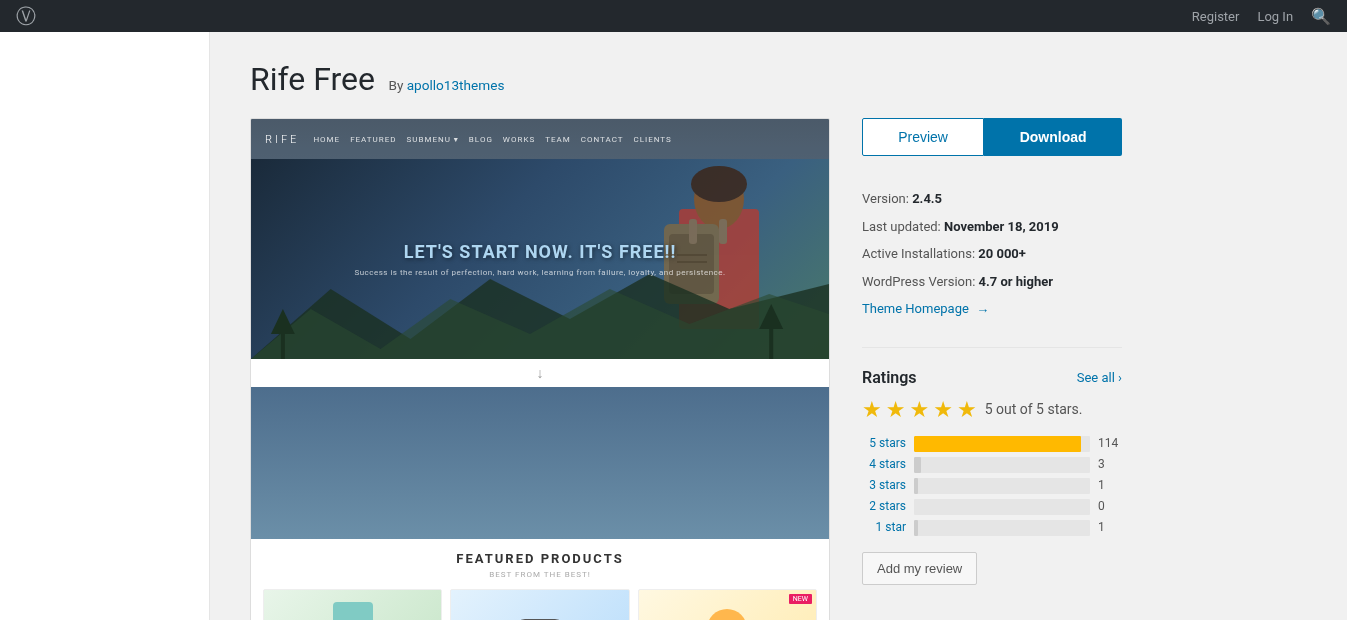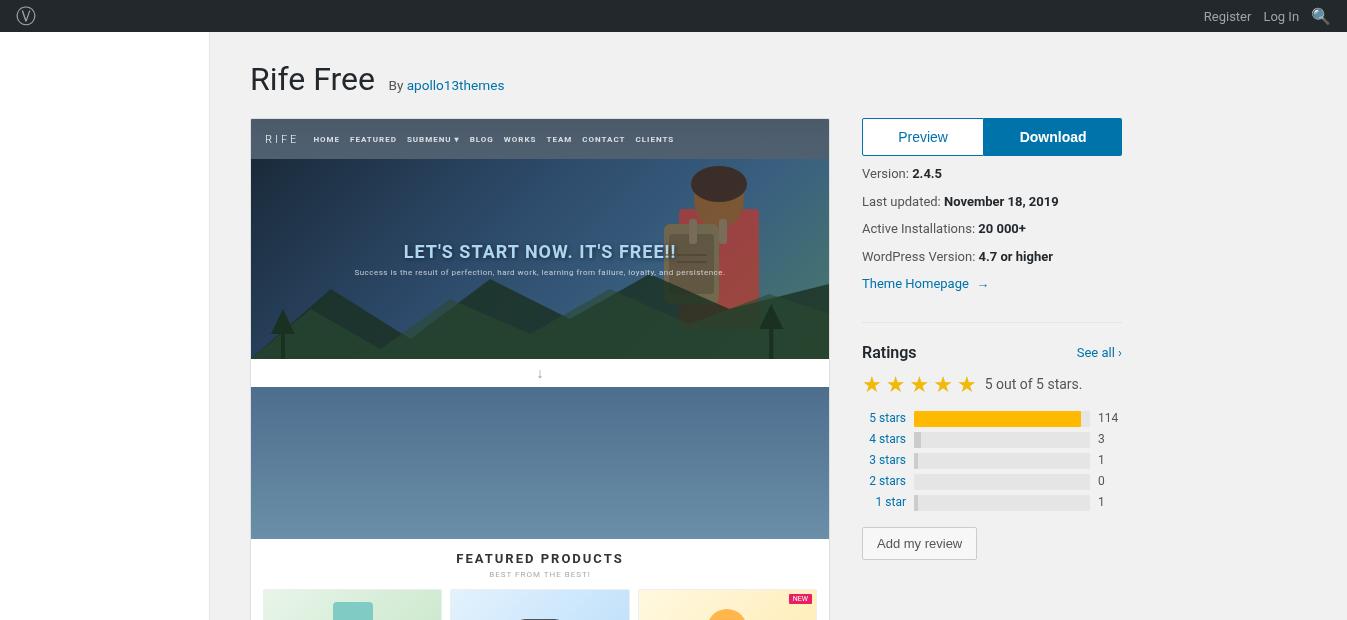--- a/index.html
+++ b/index.html
@@ -12,21 +12,21 @@
       display: flex;
       align-items: center;
       justify-content: space-between;
       padding: 0 16px;
       position: fixed;
       top: 0; left: 0; right: 0;
       z-index: 100;
     }
     .top-nav-left { display: flex; align-items: center; }
     .wp-logo { color: #9ea3a8; font-size: 20px; }
-    .top-nav-right { display: flex; align-items: center; gap: 12px; }
+    .top-nav-right { display: flex; align-items: center; gap: 18px; }
     .top-nav-right a { color: #9ea3a8; text-decoration: none; font-size: 13px; }
     .search-icon { color: #9ea3a8; font-size: 16px; cursor: pointer; }
 
     
     .page-wrapper {
       margin-top: 32px;
       display: flex;
       min-height: calc(100vh - 32px);
     }
     .sidebar {
@@ -89,21 +89,21 @@
     
     .preview-nav {
       background: rgba(255,255,255,0.15);
       height: 40px;
       display: flex;
       align-items: center;
       padding: 12px 14px;
       gap: 14px;
     }
     .preview-nav-logo { color: #fff; font-size: 11px; letter-spacing: 3px; font-weight: 300; }
-    .preview-nav-items { display: flex; gap: 10px; font-weight: bold; }
+    .preview-nav-items { display: flex; gap: 10px; }
     .preview-nav-item { color: rgba(255,255,255,0.8); font-size: 8px; letter-spacing: 1px; }
 
     .preview-hero {
       display: flex;
       flex-direction: column;
       align-items: center;
       justify-content: center;
       height: 200px;
       position: relative;
     }
@@ -244,21 +244,21 @@
     }
 
     
     .sidebar-panel {
       width: 260px;
       flex-shrink: 0;
     }
     .action-buttons {
       display: flex;
       gap: 0;
-      margin-bottom: 8px;
+      margin-bottom: 33px;
     }
     .btn-preview {
       flex: 1;
       padding: 10px 16px;
       border: 1px solid #0073aa;
       background: #fff;
       color: #0073aa;
       font-size: 14px;
       cursor: pointer;
       border-radius: 2px 0 0 2px;

